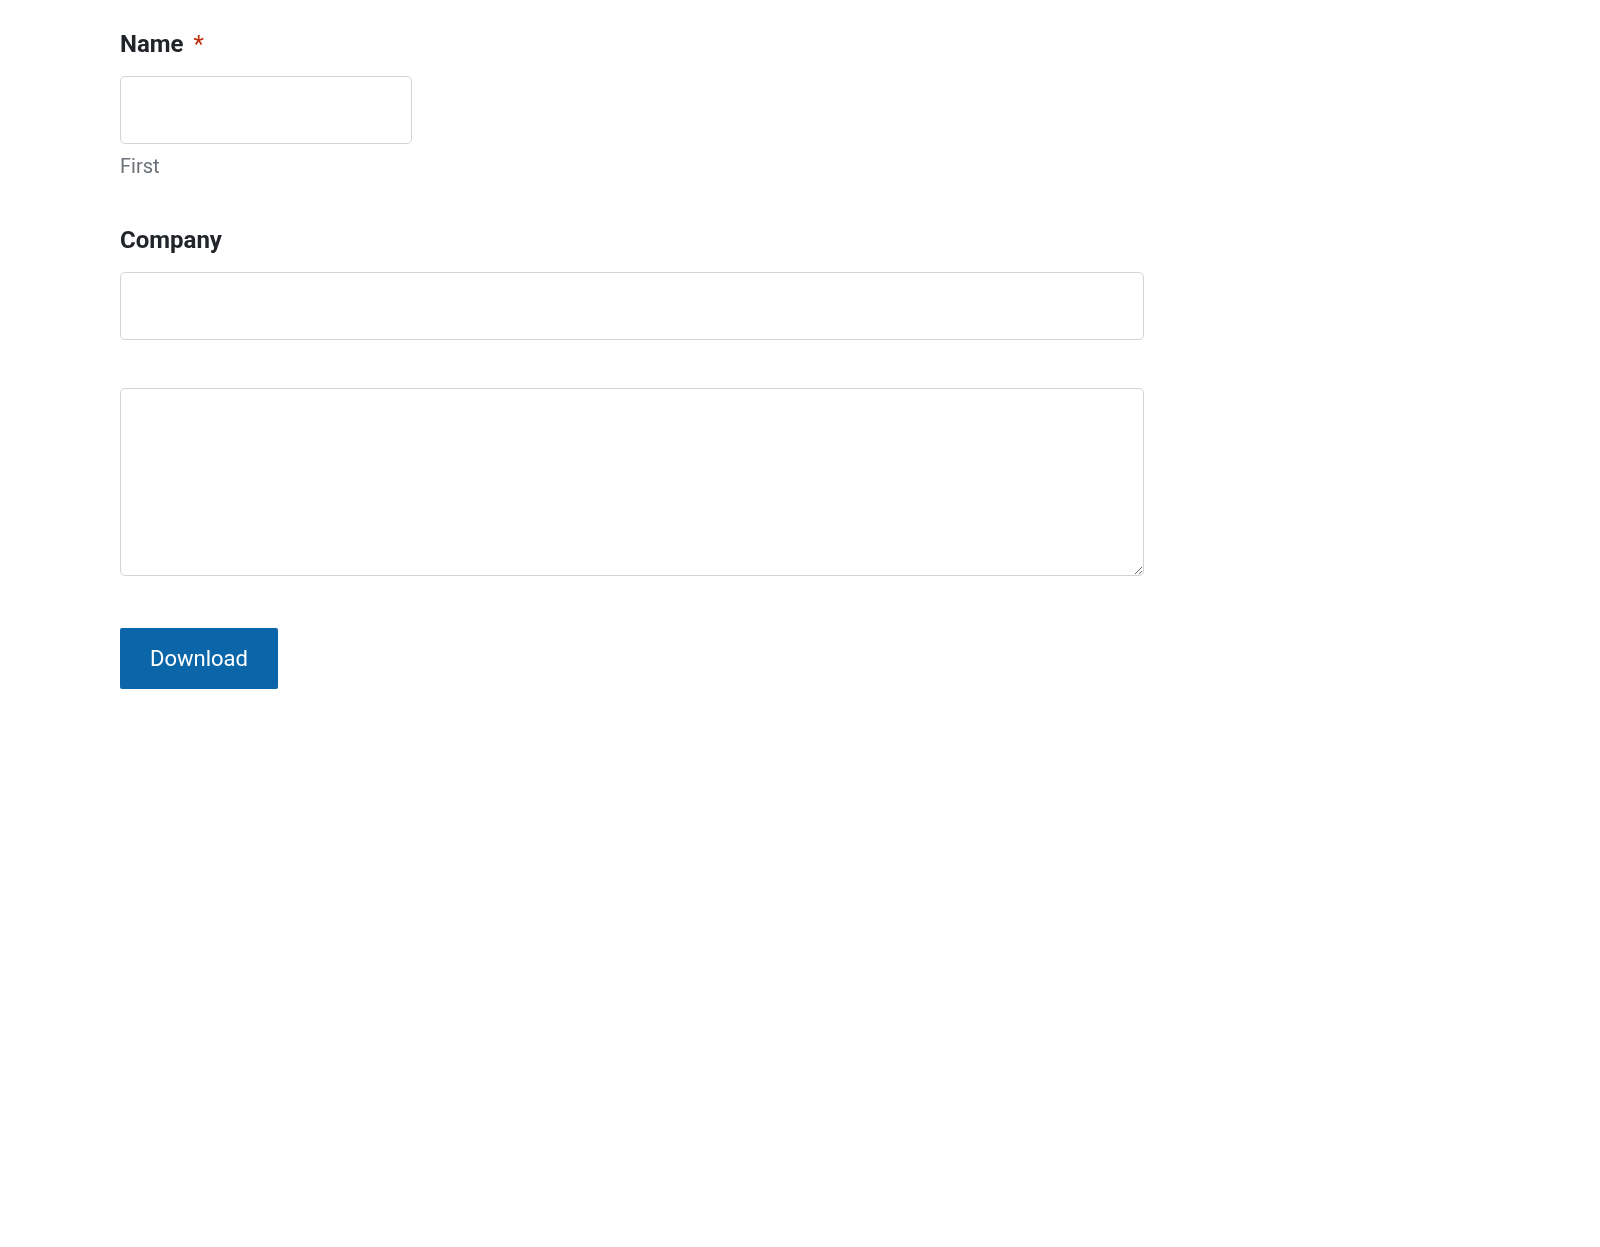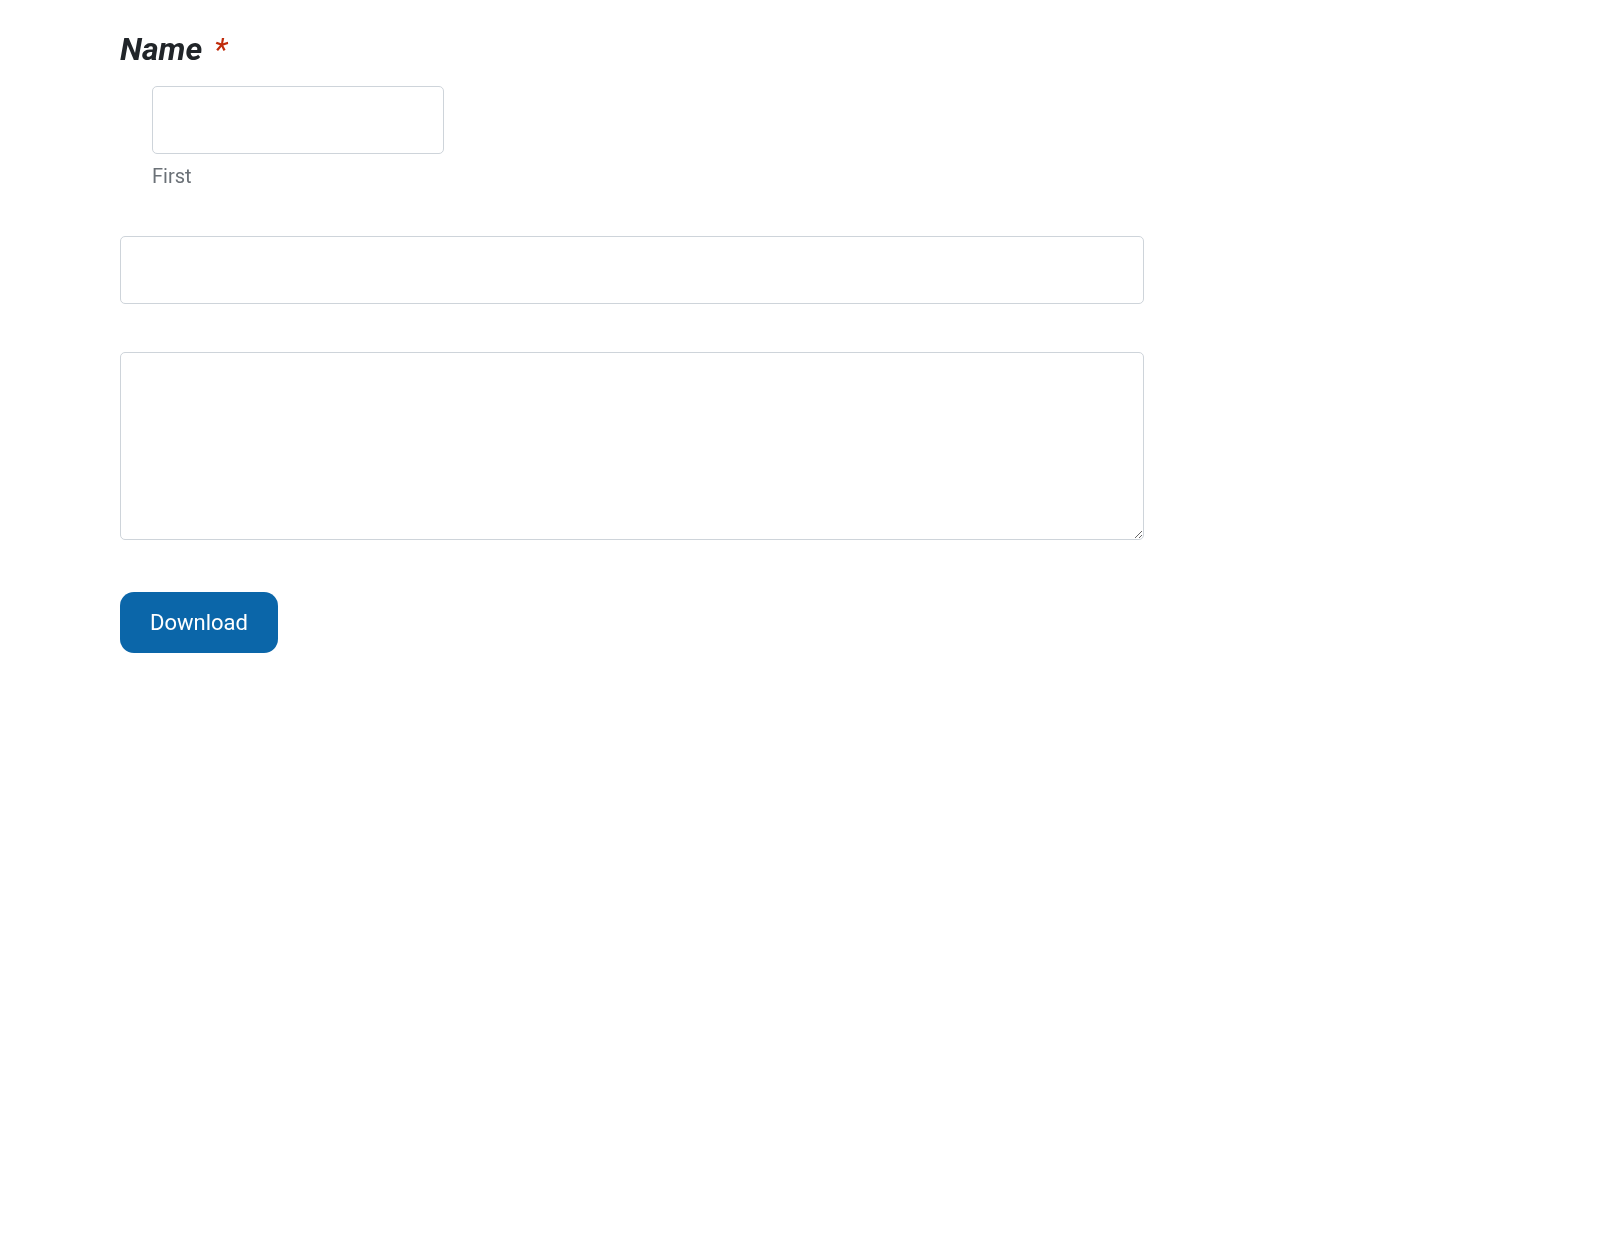--- a/index.html
+++ b/index.html
@@ -14,35 +14,33 @@
       padding: 30px 120px;
     }
     .form-container {
       max-width: 1024px;
     }
     .field-group {
       margin-bottom: 48px;
     }
     .field-label {
       font-weight: 700;
-      font-size: 32px;
+      font-size: 24px;
       color: #212529;
       margin-bottom: 18px;
       display: block;
-      font-style: italic;
     }
     .required-mark {
       color: #c02b0a;
       font-weight: 400;
       margin-left: 4px;
     }
     .name-row {
       display: flex;
       gap: 30px;
-      margin-left: 32px;
     }
     .name-col {
       flex: 0 0 auto;
       width: 292px;
     }
     .sub-label {
       font-size: 20px;
       color: #6b7177;
       margin-top: 10px;
       display: block;
@@ -71,21 +69,21 @@
       border-radius: 5px;
       background: #ffffff;
       color: #212529;
       resize: both;
       font-family: inherit;
     }
     .submit-button {
       background: #0b66a9;
       color: #ffffff;
       border: none;
-      border-radius: 14px;
+      border-radius: 2px;
       font-size: 22px;
       padding: 18px 30px;
       cursor: pointer;
       font-family: inherit;
     }
   </style>
 </head>
 <body>
 
 <div class="form-container">
@@ -98,20 +96,21 @@
     <div class="name-row">
       <div class="name-col">
         <input type="text" value="" style="">
         <span class="sub-label">First</span>
       </div>
     </div>
   </div>
 
 
   <div class="field-group">
+    <label class="field-label">Company</label>
     <input type="text" class="medium-input" value="" style="">
   </div>
 
   <div class="field-group">
     <textarea value="" style=""></textarea>
   </div>
 
   <div>
     <button class="submit-button" type="button">Download</button>
   </div>

